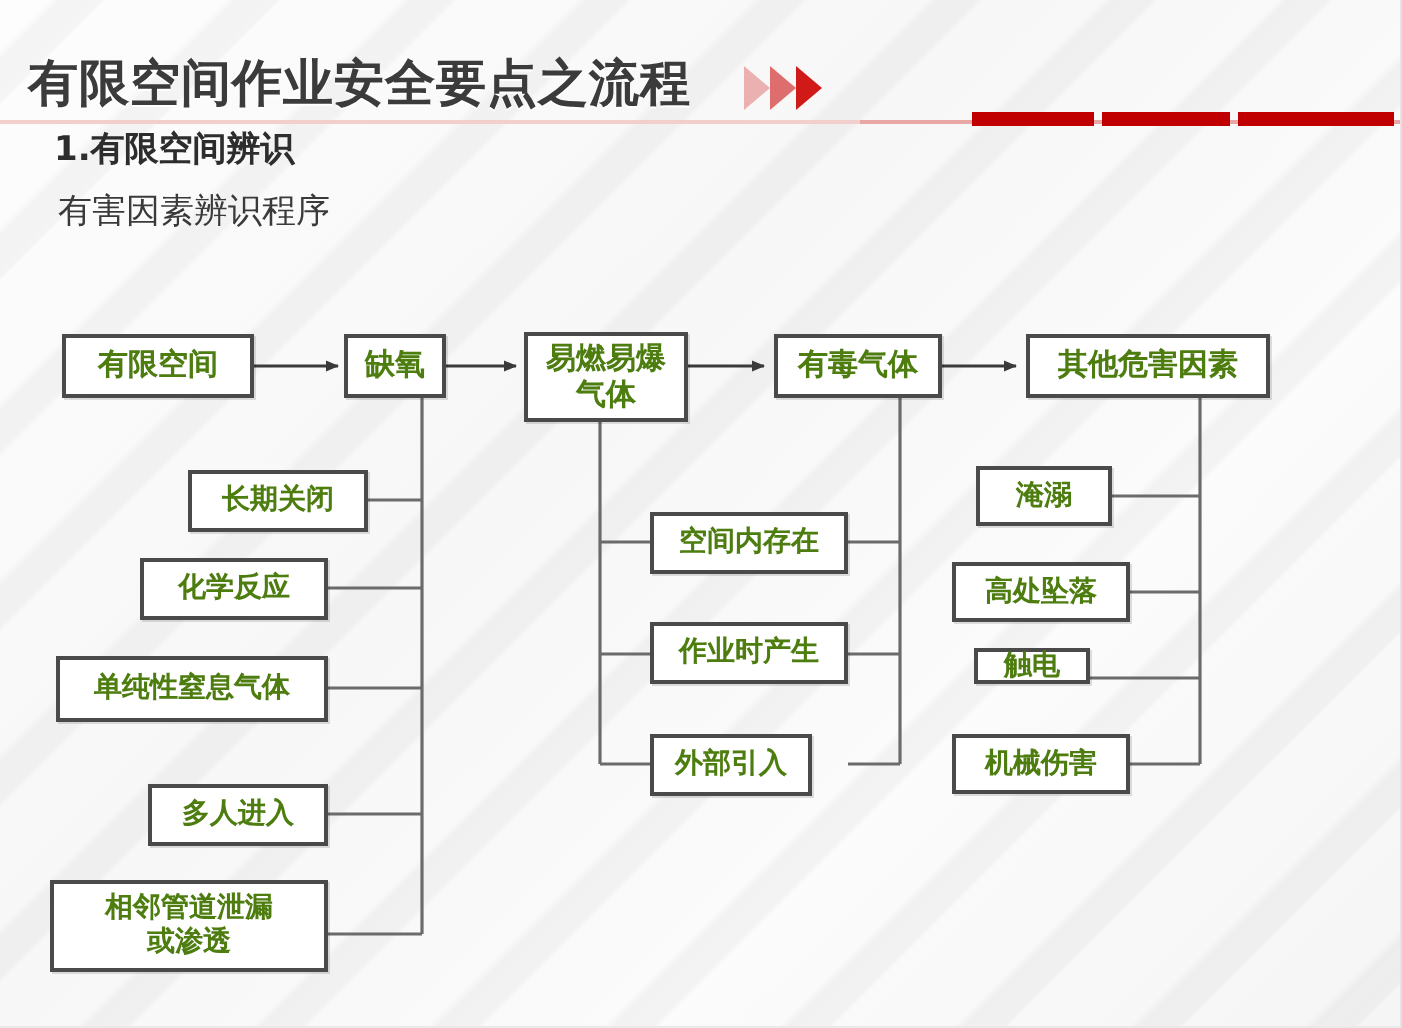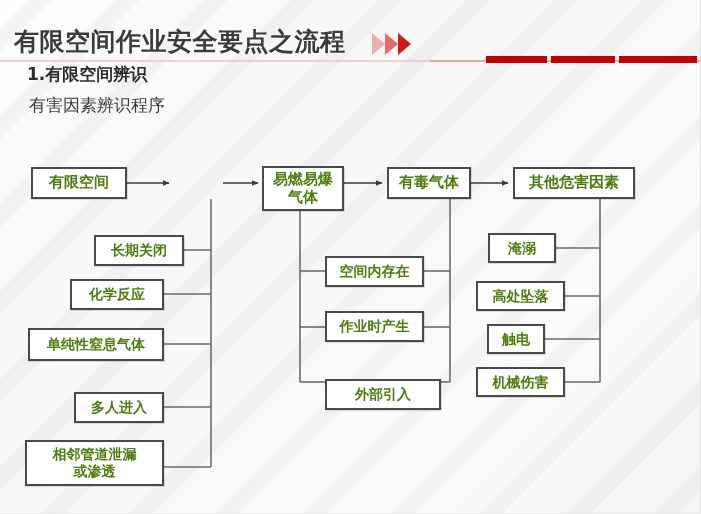--- a/index.html
+++ b/index.html
@@ -208,20 +208,21 @@
         <line x1="600" y1="199" x2="600" y2="382"></line>
         <line x1="600" y1="248" x2="556" y2="248"></line>
         <line x1="600" y1="296" x2="565" y2="296"></line>
         <line x1="600" y1="339" x2="545" y2="339"></line>
         <line x1="600" y1="382" x2="565" y2="382"></line>
       </g>
     </svg>
 
     <div class="node md" style="left:31px;  top:167px; width:96px;  height:32px;">有限空间</div>
 
+    <div class="node md" style="left:172px; top:167px; width:51px;  height:32px;">缺氧</div>
 
     <div class="node md" style="left:262px; top:166px; width:82px;  height:45px; white-space:pre-line;">易燃易爆
 气体</div>
 
     <div class="node md" style="left:387px; top:167px; width:84px;  height:32px;">有毒气体</div>
 
     <div class="node md" style="left:513px; top:167px; width:122px; height:32px;">其他危害因素</div>
 
     <div class="node sm" style="left:74px; top:235px; width:90px;  height:31px;margin-left:20px;">长期关闭</div>
 
@@ -231,24 +232,24 @@
 
     <div class="node sm" style="left:74px; top:392px; width:90px;  height:31px;">多人进入</div>
 
     <div class="node sm" style="left:25px; top:440px; width:139px; height:46px; white-space:pre-line;">相邻管道泄漏
 或渗透</div>
 
     <div class="node sm" style="left:325px; top:256px; width:99px; height:31px;">空间内存在</div>
 
     <div class="node sm" style="left:325px; top:311px; width:99px; height:31px;">作业时产生</div>
 
-    <div class="node sm" style="left:325px; top:379px; width:116px; height:31px;">外部引入</div>
+    <div class="node sm" style="left:325px; top:367px; width:81px; height:31px;">外部引入</div>
 
     <div class="node sm" style="left:488px; top:233px; width:68px; height:30px;">淹溺</div>
 
     <div class="node sm" style="left:476px; top:281px; width:89px; height:30px;">高处坠落</div>
 
-    <div class="node sm" style="left:487px; top:324px; width:58px; height:30px;">触电</div>
+    <div class="node sm" style="left:487px; top:324px; width:58px; height:18px;">触电</div>
 
     <div class="node sm" style="left:476px; top:367px; width:89px; height:30px;">机械伤害</div>
 
   </div>
 </div>
 
 </body></html>

